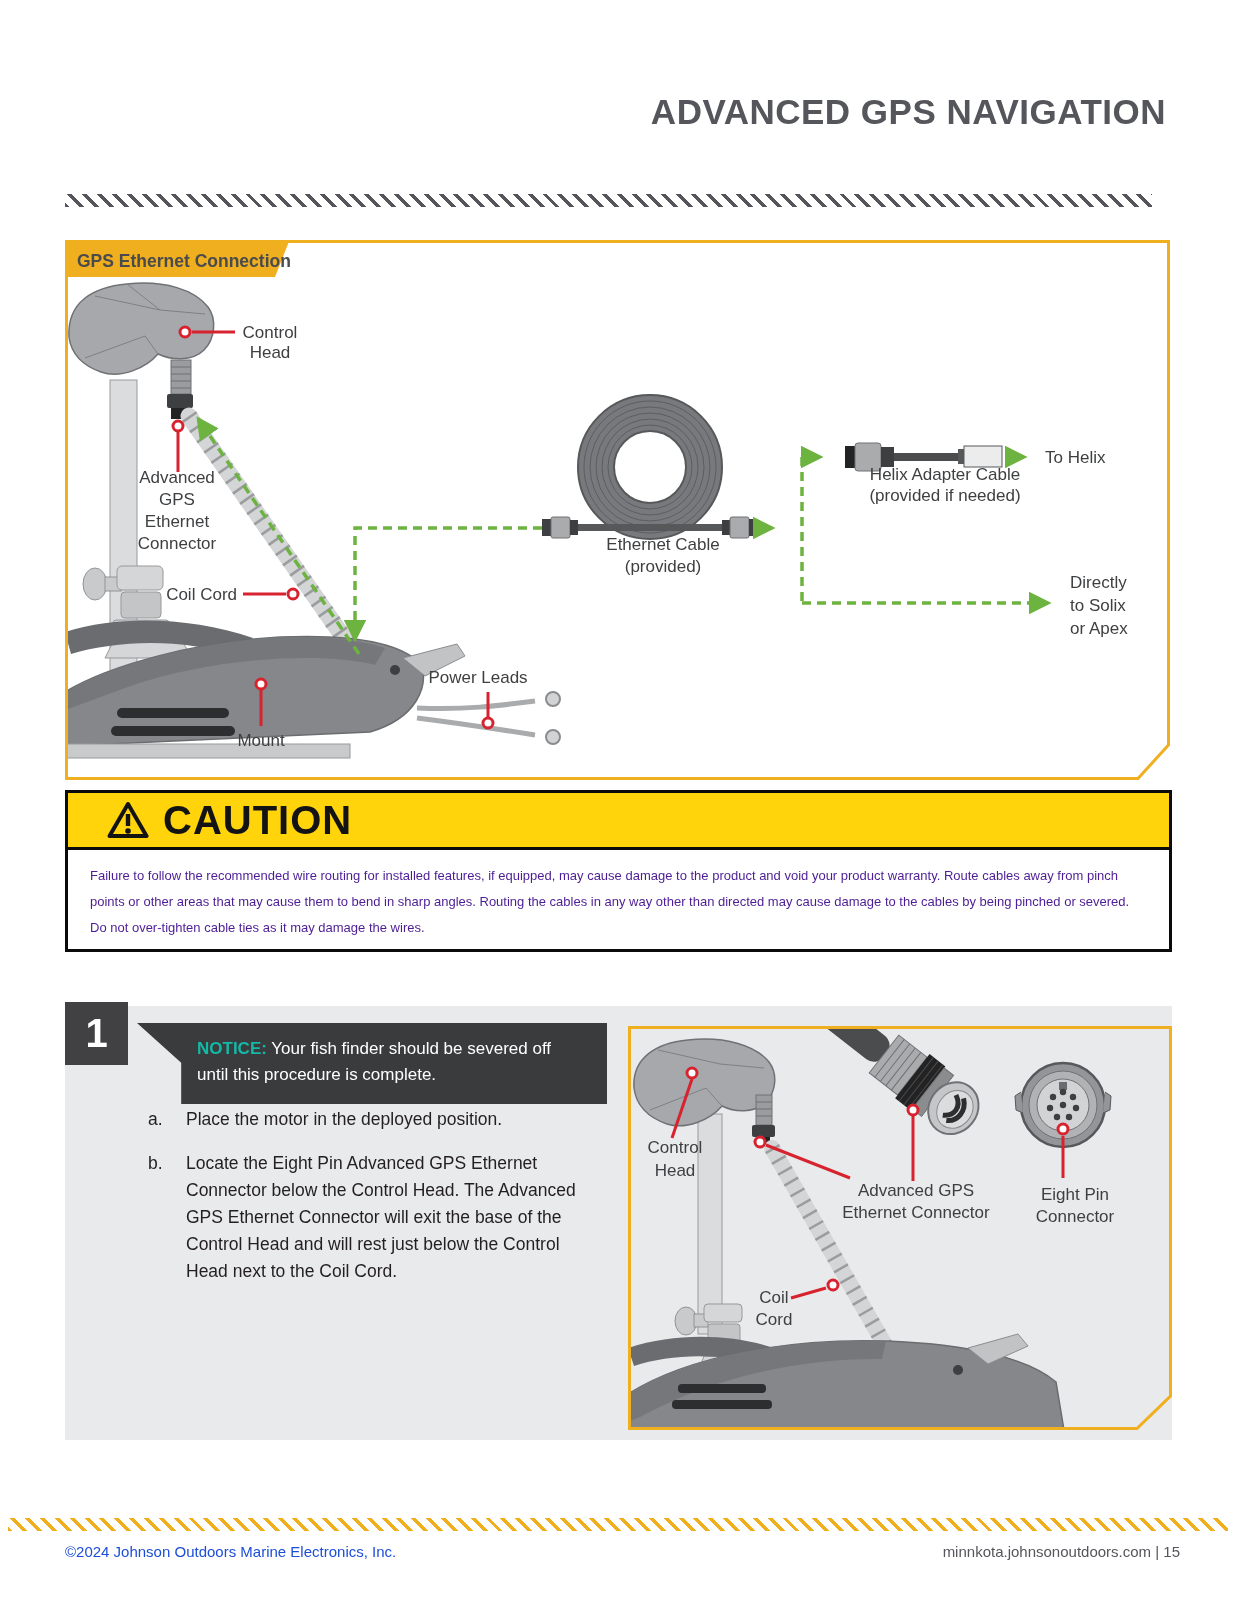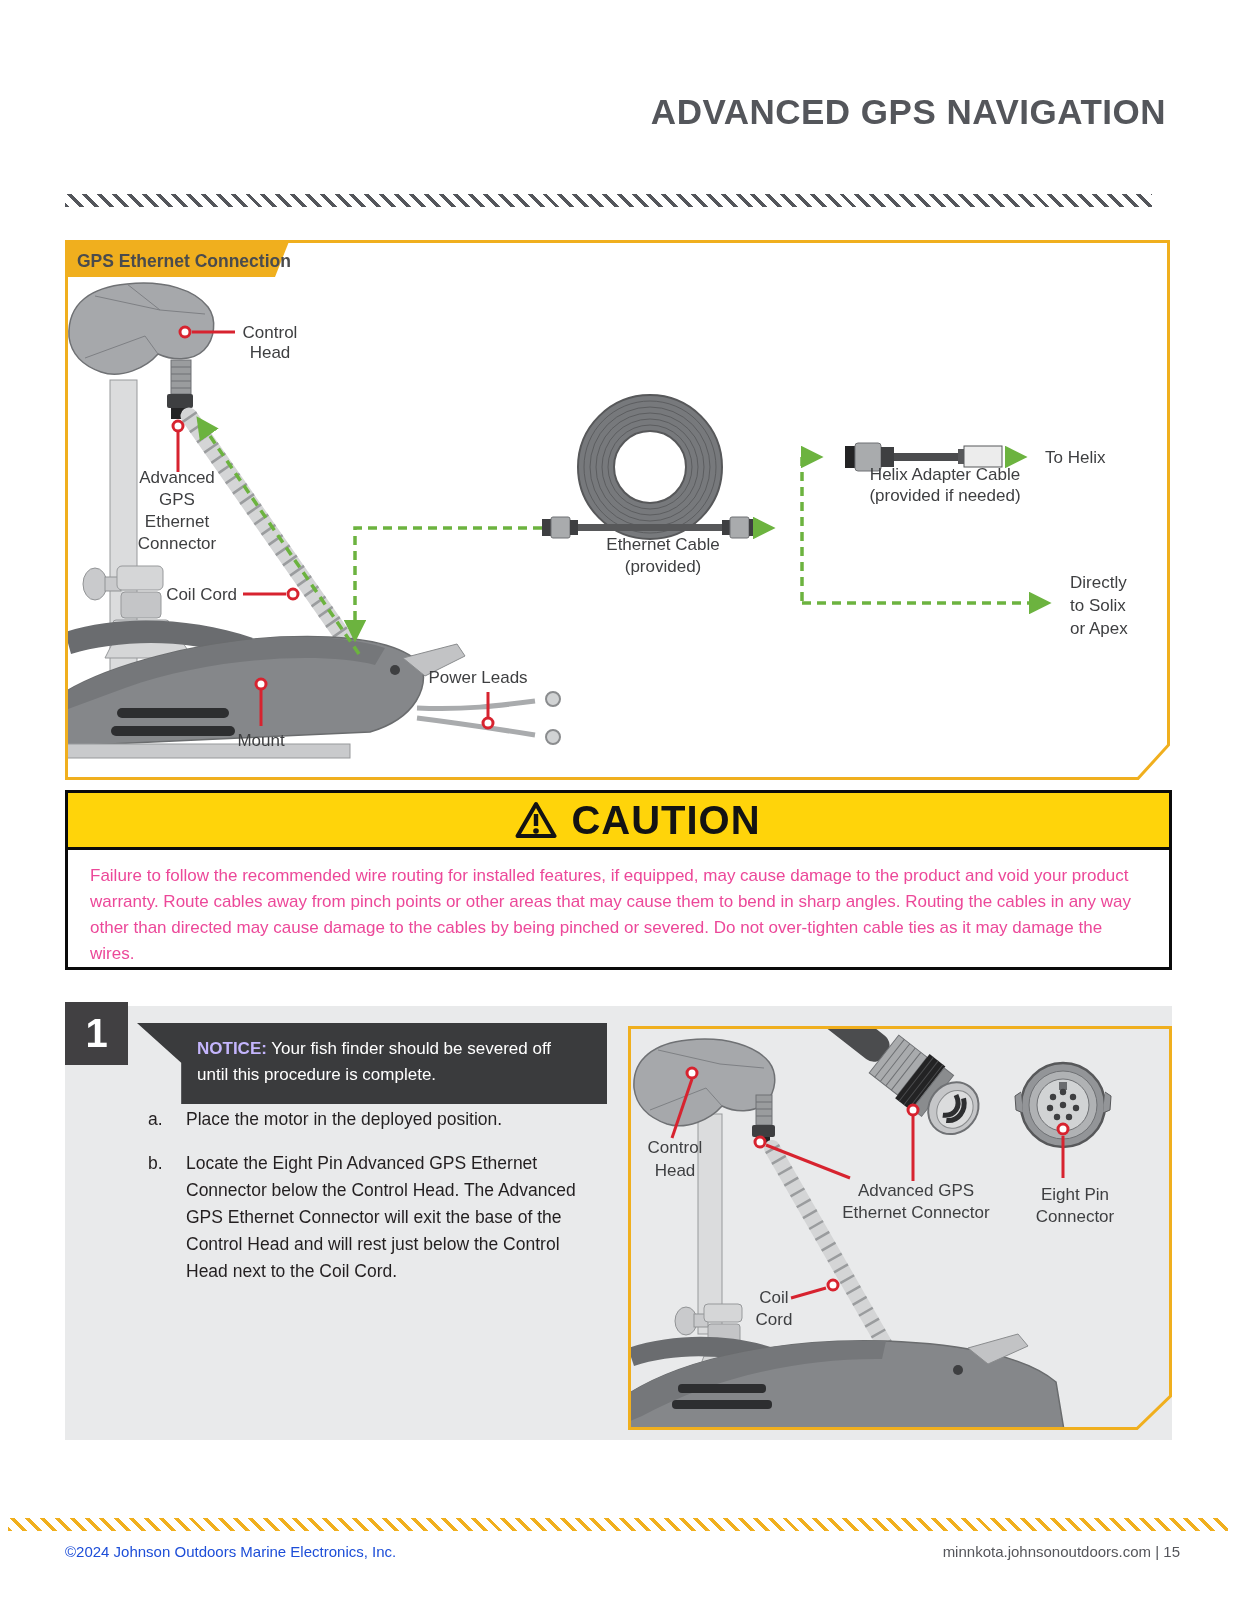--- a/index.html
+++ b/index.html
@@ -11,31 +11,31 @@
   .hatch{height:13px;background:repeating-linear-gradient(45deg,#54565B 0 3.5px,transparent 3.5px 10.5px);}
   #hatch-top{left:65px;top:194px;width:1087px;}
   #hatch-bottom{left:8px;top:1518px;width:1220px;
         background:repeating-linear-gradient(45deg,#F0AF1E 0 3.5px,transparent 3.5px 10.5px);}
   
   svg text{font-family:"Liberation Sans",sans-serif;font-size:17px;fill:#3E3F41;}
   svg text.tab-t{font-size:17.5px;font-weight:bold;fill:#4A4B4D;}
   
   #caution{left:65px;top:790px;width:1107px;border:3px solid #0B0B0B;box-sizing:border-box;background:#fff;}
   #caution-header{height:54px;background:#FFD40A;border-bottom:3px solid #0B0B0B;
-        display:flex;align-items:center;justify-content:center;gap:14px;padding-left:39px;}
+        display:flex;align-items:center;gap:14px;padding-left:39px;}
   #caution-title{font-size:40px;font-weight:800;letter-spacing:1px;color:#131313;}
-  #caution-body{padding:13px 22px 0 22px;font-size:17px;line-height:26px;color:#ec4899;}
+  #caution-body{padding:13px 22px 8px 22px;font-size:13px;line-height:26px;color:#4c1d95;}
   
   #step-section{left:65px;top:1006px;width:1107px;height:434px;background:#E9EAEB;}
   #step-number{left:65px;top:1002px;width:63px;height:63px;background:#414042;color:#fff;
         display:flex;align-items:center;justify-content:center;font-size:40px;font-weight:bold;}
   #notice-box{left:137px;top:1023px;width:470px;height:81px;background:#3A3B3D;
         clip-path:polygon(0 0,100% 0,100% 100%,9.4% 100%,9.4% 49%,0 0);}
   #notice-text{margin:13px 0 0 60px;width:382px;font-size:17px;line-height:26px;color:#ffffff;}
-  #notice-text .notice-label{color:#c4b5fd;font-weight:bold;margin-top:12px;}
+  #notice-text .notice-label{color:#14b8a6;font-weight:bold;margin-top:12px;}
   #steps{left:148px;top:1106px;width:445px;}
   .step-row{display:flex;font-size:17.5px;line-height:27px;color:#231F20;}
   .step-row + .step-row{margin-top:17px;}
   .step-marker{width:38px;flex:0 0 38px;}
   .step-text{width:404px;}
   
   #footer-left{left:65px;top:1543px;font-size:15px;color:#1d4ed8;}
   #footer-right{right:56px;top:1543px;font-size:15px;color:#55565B;}
 </style>
 </head>

